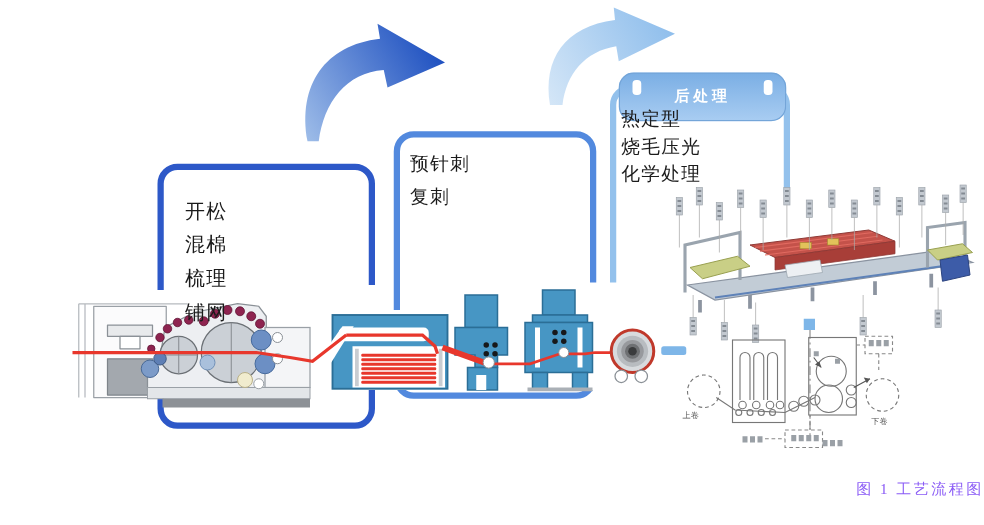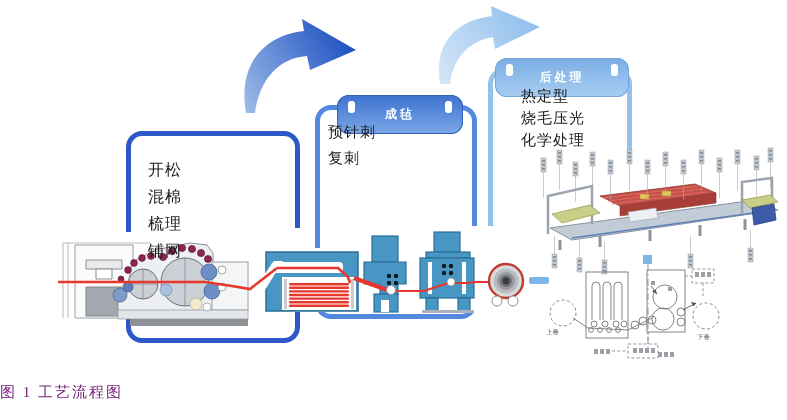--- a/index.html
+++ b/index.html
@@ -14,24 +14,24 @@
   .pill .cap{position:absolute;top:6px;width:7px;height:12px;border-radius:3px;background:#fff;}
   .pill .cap.l{left:11px}.pill .cap.r{right:11px}
   .pill .t{color:#fff;font-size:12px;font-weight:bold;letter-spacing:3px;}
   #pill-pre {left:153px;top:121px;width:140px;background:linear-gradient(180deg,#1b3ea8,#3565d2);box-shadow:0 0 0 1px #16338f inset;}
   #pill-felt{left:337px;top:95px; width:126px;background:linear-gradient(180deg,#3e72ce,#7aa7e8);box-shadow:0 0 0 1px #3562b8 inset;}
   #pill-post{left:495px;top:58px; width:134px;background:linear-gradient(180deg,#7aaee4,#a9cdf2);box-shadow:0 0 0 1px #74a5d8 inset;}
   .items{position:absolute;z-index:4;color:#1b1b1b;letter-spacing:1px;}
   .items div{white-space:nowrap;}
   #items-pre {left:148px;top:156px;font-size:16px;line-height:27px;}
   #items-felt{left:328px;top:119px;font-size:15px;line-height:26px;}
-  #items-post{left:497px;top:85px; font-size:15px;line-height:22px;margin-left:24px;}
+  #items-post{left:497px;top:85px; font-size:15px;line-height:22px;}
   #overlay{position:absolute;left:0;top:0;z-index:2;}
-  #caption{position:absolute;left:0;right:0;top:383px;text-align:left;z-index:4;
-           font-family:"Liberation Serif","DejaVu Serif",serif;font-size:15px;color:#701a75;letter-spacing:2px;}
+  #caption{position:absolute;left:0;right:0;top:383px;text-align:right;z-index:4;
+           font-family:"Liberation Serif","DejaVu Serif",serif;font-size:12px;color:#8b5cf6;letter-spacing:2px;}
 </style>
 </head>
 <body>
 
 <div id="page">
 
   <div class="stage-box" id="box-pre"></div>
   <div class="stage-box" id="box-felt"></div>
   <div class="stage-box" id="box-post"></div>
 
@@ -284,25 +284,20 @@
         <rect x="670" y="352" width="4" height="5"></rect>
         <rect x="695" y="272" width="4" height="5"></rect>
           <rect x="701" y="272" width="4" height="5"></rect>
         <rect x="707" y="272" width="4" height="5"></rect>
         <rect x="651" y="281" width="4" height="4"></rect>
           <rect x="668" y="287" width="4" height="4"></rect>
       </g>
     </g>
   </svg>
 
-  <div class="pill" id="pill-felt">
-    <span class="cap l"></span>
-    <span class="t">成毡</span>
-    <span class="cap r"></span>
-  </div>
   <div class="pill" id="pill-post">
     <span class="cap l"></span>
     <span class="t">后处理</span>
     <span class="cap r"></span>
   </div>
 
   <div class="items" id="items-pre">
     <div>开松</div>
     <div>混棉</div>
     <div>梳理</div>

